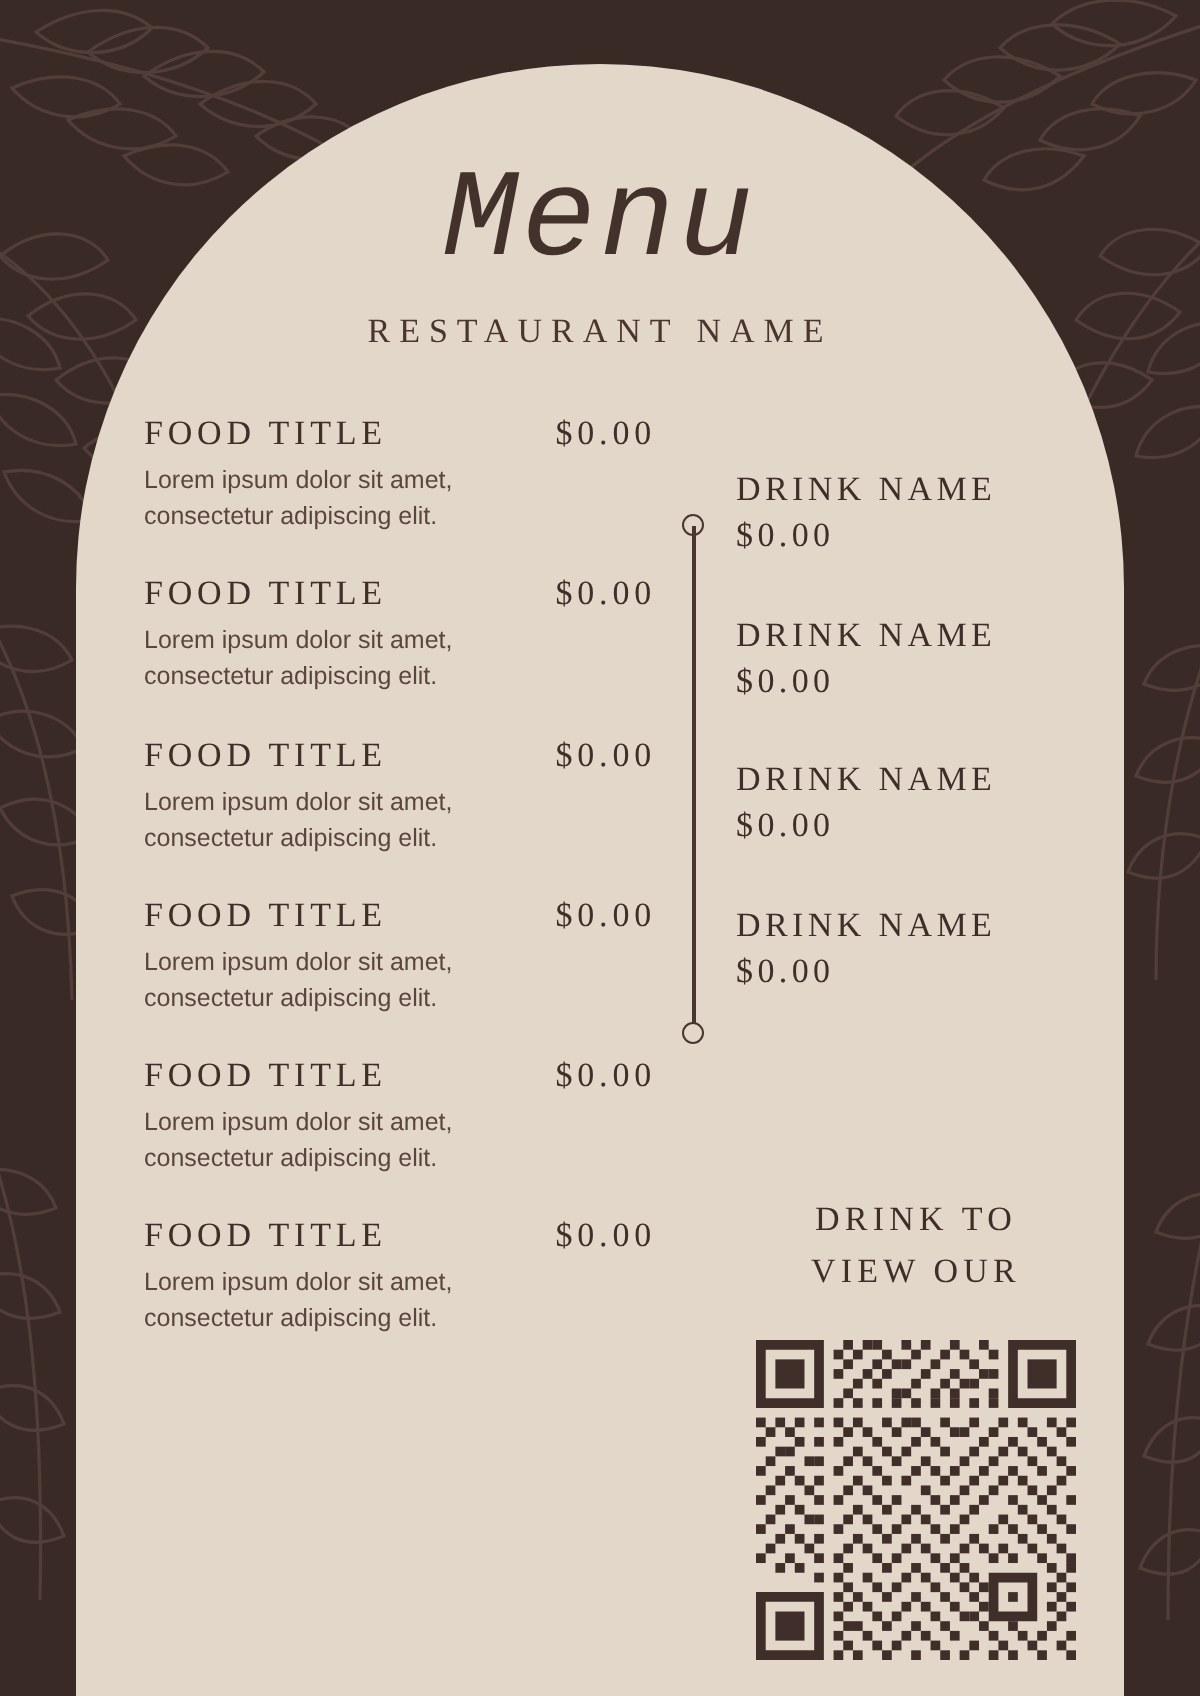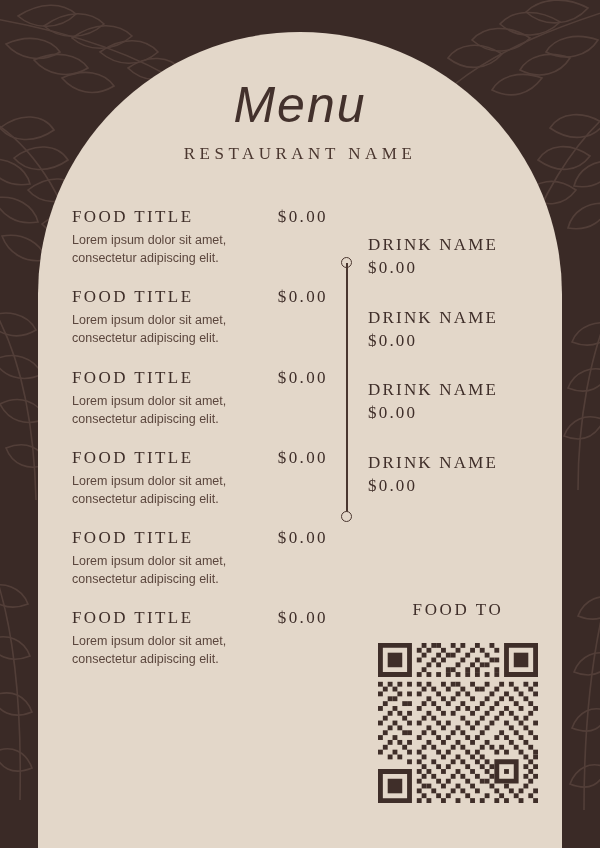--- a/index.html
+++ b/index.html
@@ -33,24 +33,24 @@
     height: 816px;
     background: #e3d7c9;
     border-radius: 262px 262px 0 0;
     z-index: 2;
     overflow: hidden;
   }
 
   
   .menu-title {
     text-align: center;
-    font-family: Liberation Sans, sans-serif;
+    font-family: Liberation Mono, monospace;
     font-style: italic;
     font-weight: 400;
-    font-size: 50px;
+    font-size: 62px;
     letter-spacing: 2px;
     color: #43312c;
     margin: 0;
     padding-top: 48px;
     line-height: 1;
   }
   .restaurant-name {
     text-align: center;
     font-family: "Liberation Serif", serif;
     font-size: 17px;
@@ -353,21 +353,22 @@
         <div class="drink-price">$0.00</div>
       </div>
       <div class="drink">
         <div class="drink-name">DRINK NAME</div>
         <div class="drink-price">$0.00</div>
       </div>
 
     </div>
 
     <div id="qr-block">
-      <div class="scan-text">FOOD TO</div>
+      <div class="scan-text">DRINK TO</div>
+      <div class="scan-text">VIEW OUR</div>
       <svg id="qr-code" width="160" height="160" viewBox="0 0 33 33" xmlns="http://www.w3.org/2000/svg">
         <rect width="33" height="33" fill="#e3d7c9"></rect>
         <g fill="#3f2e29">
 
           <path d="M0 0 h7 v7 h-7 z M1 1 v5 h5 v-5 z" fill-rule="evenodd"></path>
           <rect x="2" y="2" width="3" height="3"></rect>
 
           <path d="M26 0 h7 v7 h-7 z M27 1 v5 h5 v-5 z" fill-rule="evenodd"></path>
           <rect x="28" y="2" width="3" height="3"></rect>
 

